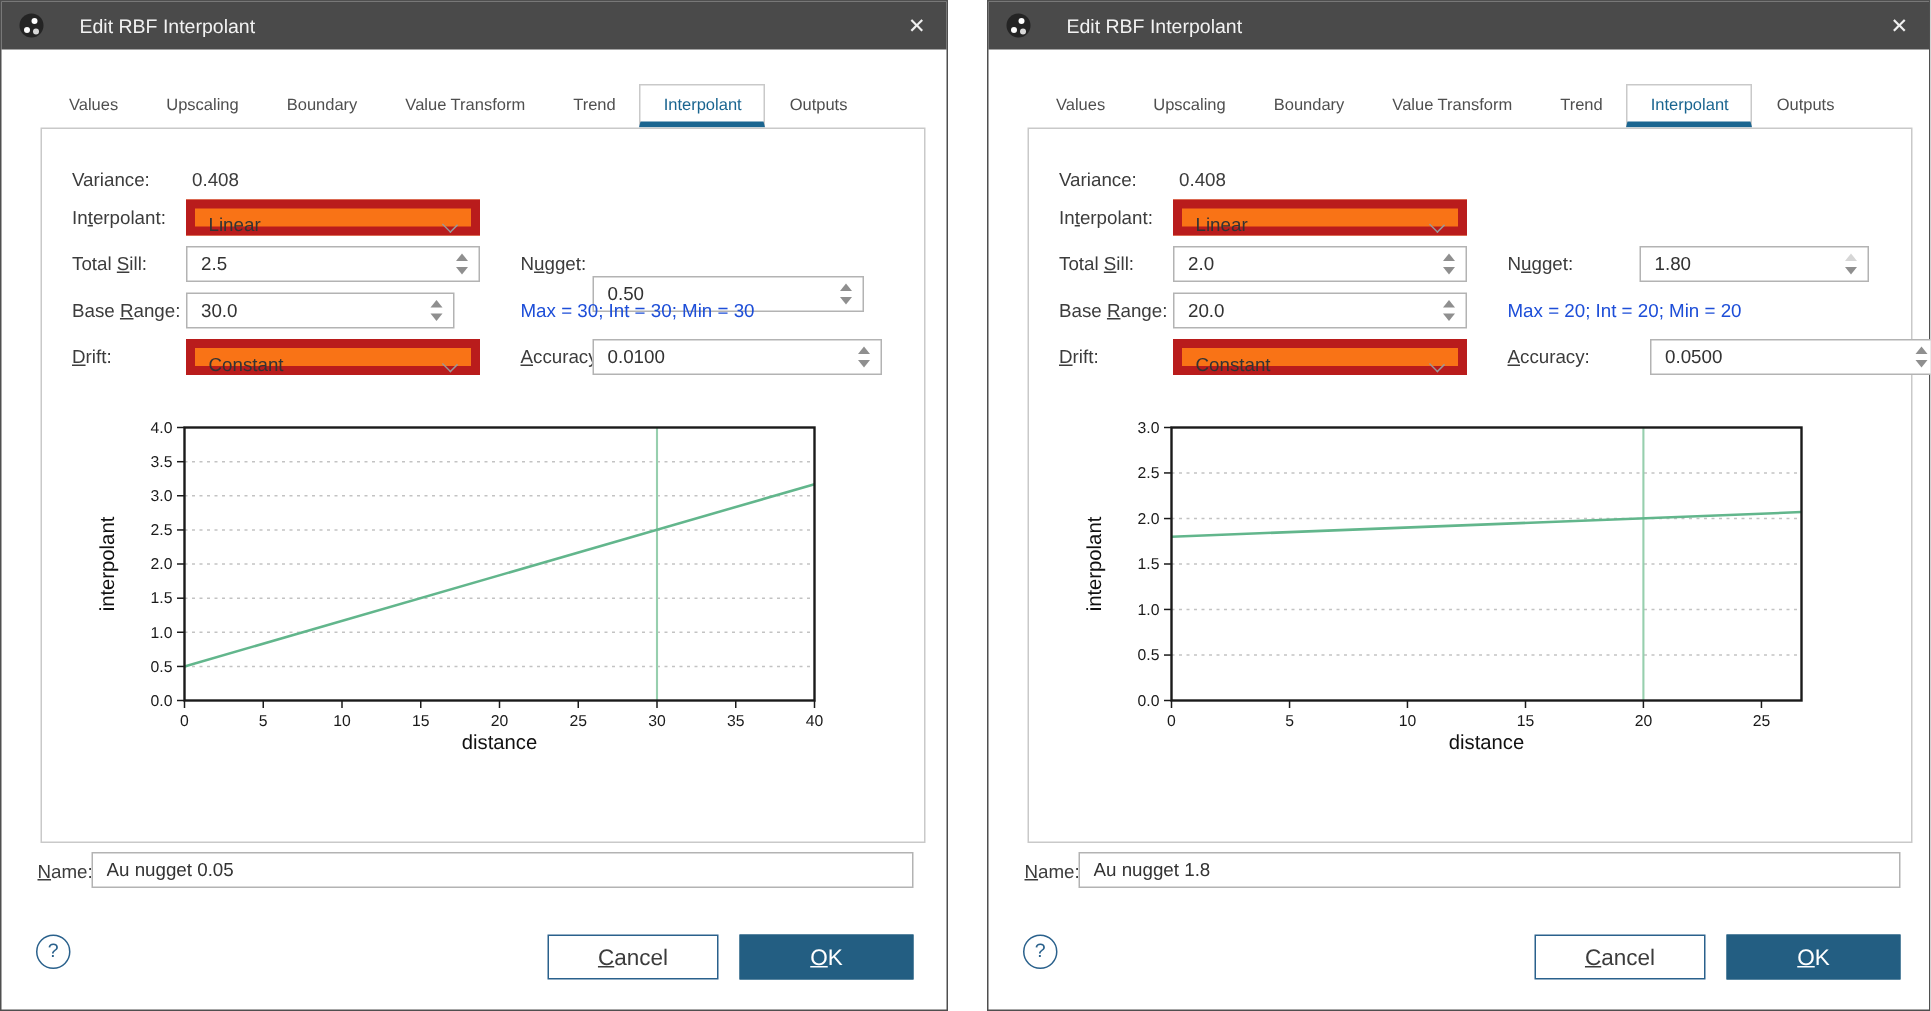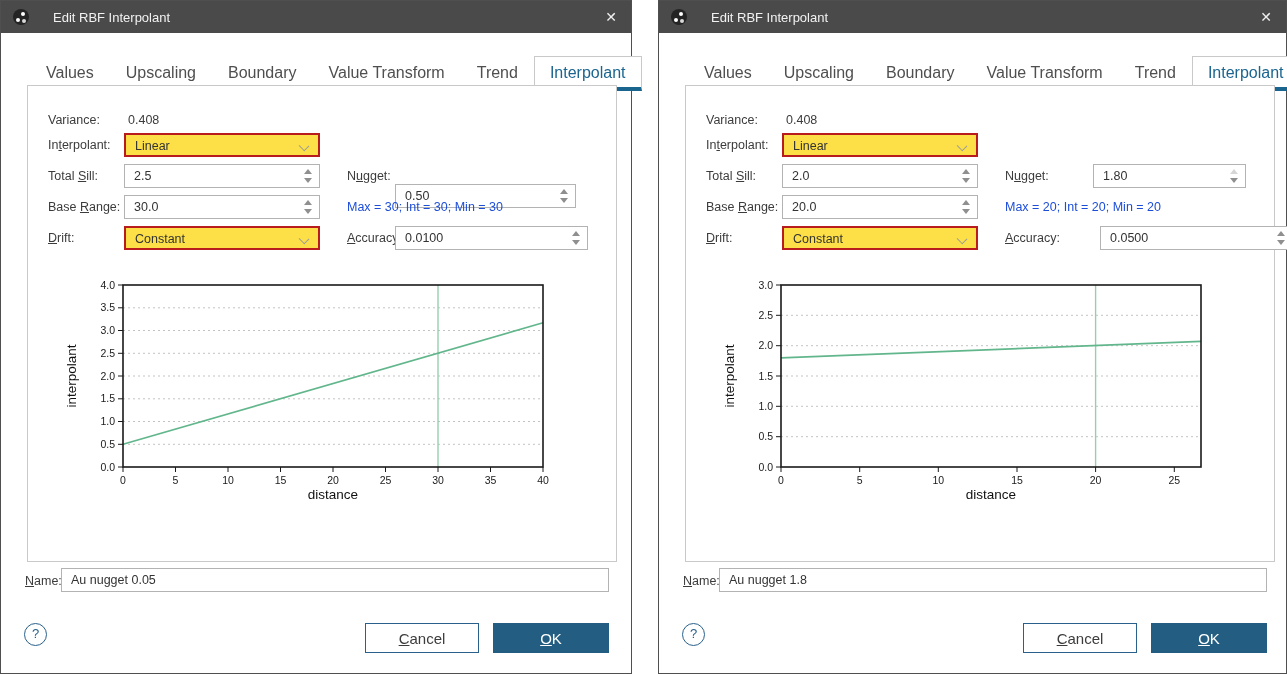--- a/index.html
+++ b/index.html
@@ -12,40 +12,40 @@
 
   .titlebar { position:absolute; top:0; left:0; right:0; height:32px; background:#4a4a4a;
               display:flex; align-items:center; padding:0 12px; }
   .app-icon { width:16px; height:16px; border-radius:50%; background:#242424; position:relative; flex:0 0 16px; }
   .app-icon::before { content:""; position:absolute; width:4px; height:4px; background:#fff; border-radius:50%;
                       top:3px; left:8px; box-shadow:-5px 6px 0 #fdfdfd, 1px 7px 0 #d8d8d8; }
   .titlebar .title { color:#f2f2f2; font-size:13px; margin-left:24px; }
   .titlebar .close { margin-left:auto; color:#f0f0f0; font-size:14px; cursor:pointer; padding:0 2px; }
 
   .tabstrip { position:absolute; top:55px; left:29px; right:16px; display:flex; align-items:flex-end; }
-  .tab { font-size:16px; color:#4f4f4f; padding:7px 15px 5px 15px; border:1px solid transparent;
+  .tab { font-size:11px; color:#4f4f4f; padding:7px 15px 5px 15px; border:1px solid transparent;
          border-bottom:4px solid transparent; white-space:nowrap; cursor:pointer; }
   .tab.active { color:#1a6590; background:#fff; border:1px solid #c9c9c9; border-bottom:4px solid #1a6590; }
 
   .groupbox { position:absolute; top:84px; left:26px; width:590px; height:477px;
               border:1px solid #c9c9c9; background:#fff; }
   .flabel { position:absolute; font-size:12.5px; color:#3c3c3c; white-space:nowrap; }
   .fvalue { position:absolute; font-size:12.5px; color:#3c3c3c; }
   .finfo  { position:absolute; font-size:12.5px; color:#1d4ed8; white-space:nowrap; }
 
   .field { position:absolute; height:24px; }
   .field input { width:100%; height:100%; border:1px solid #b3b3b3; background:#fff; font-family:"Liberation Sans",sans-serif;
                  font-size:12.5px; color:#333; padding:0 22px 0 9px; outline:none; }
   .spin { position:absolute; right:7px; top:4px; width:10px; height:16px; cursor:pointer; }
   .spin-up, .spin-down { position:absolute; left:1px; width:0; height:0; border-left:4px solid transparent; border-right:4px solid transparent; }
   .spin-up   { top:1px;  border-bottom:5px solid #8f8f8f; }
   .spin-down { bottom:1px; border-top:5px solid #8f8f8f; }
   .spin-up.faded { border-bottom-color:#d6d6d6; }
 
-  .select { position:absolute; height:24px; border:2px solid #b91c1c; background:#fde047; cursor:pointer; }
+  .select { position:absolute; height:24px; border:6px solid #b91c1c; background:#f97316; cursor:pointer; }
   .select .sel-text { position:absolute; left:9px; top:4px; font-size:12.5px; color:#333; }
   .chev { position:absolute; right:10px; top:7px; width:8px; height:8px;
           border-right:1.6px solid #9a9a9a; border-bottom:1.6px solid #9a9a9a; transform:rotate(45deg) scale(1,0.9); }
 
   .chart { position:absolute; left:0; top:192px; width:572px; height:232px; }
 
   .name-label { position:absolute; left:24px; top:573px; font-size:12.5px; color:#3c3c3c; }
   .name-field { position:absolute; left:60px; top:567px; width:548px; height:24px; }
   .name-field input { width:100%; height:100%; border:1px solid #b3b3b3; font-family:"Liberation Sans",sans-serif;
                       font-size:12.5px; color:#333; padding:0 9px; outline:none; }
@@ -102,21 +102,21 @@
       <span class="flabel" style="left:319px; top:83px;">N<u>u</u>gget:</span>
       <div class="field" style="left:367px; top:78px; width:181px;margin-top:20px;">
         <input value="0.50" style="">
         <span class="spin nugget-spin">
             <i class="spin-up"></i>
             <i class="spin-down"></i>
           </span>
       </div>
 
       <span class="flabel" style="left:20px; top:114px;">Base <u>R</u>ange:</span>
-      <div class="field" style="left:96px; top:109px; width:196px;">
+      <div class="field" style="left:96px; top:109px; width:179px;">
         <input value="30.0" style="">
         <span class="spin">
             <i class="spin-up"></i>
             <i class="spin-down"></i>
           </span>
       </div>
       <span class="finfo" style="left:319px; top:114px;">Max = 30; Int = 30; Min = 30</span>
 
       <span class="flabel" style="left:20px; top:145px;"><u>D</u>rift:</span>
       <div class="select" style="left:96px; top:140px; width:196px;">

